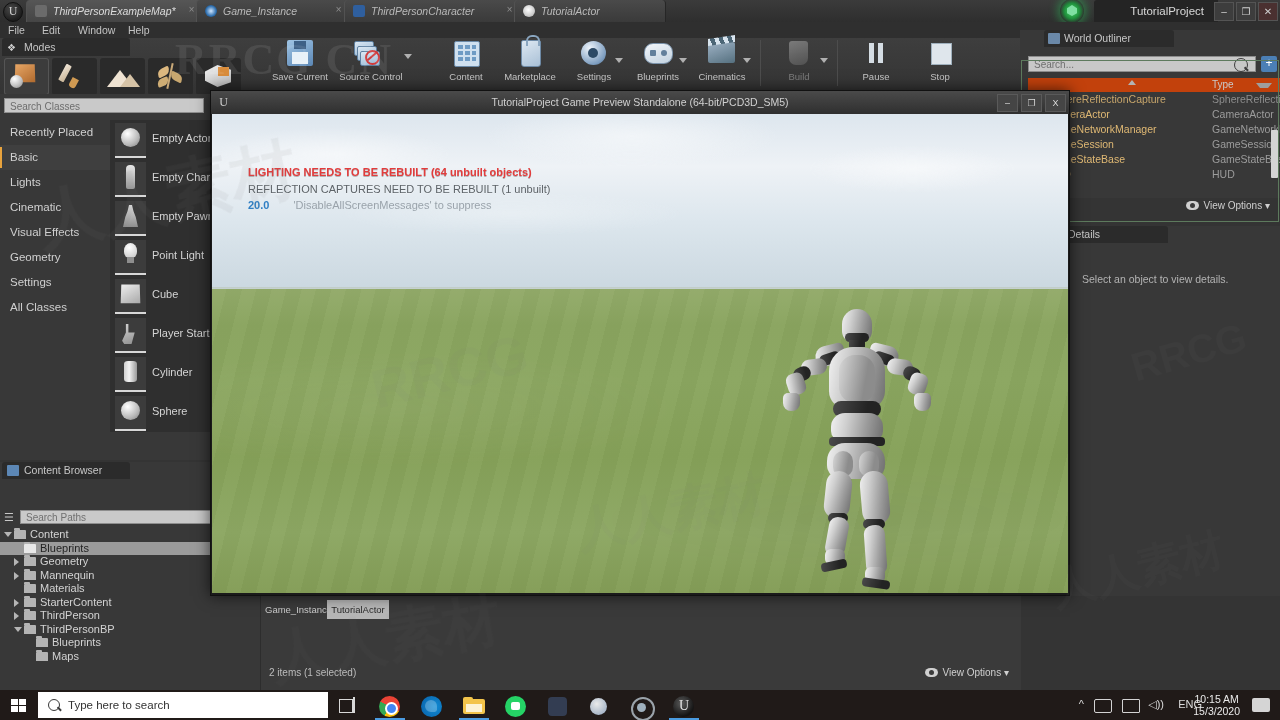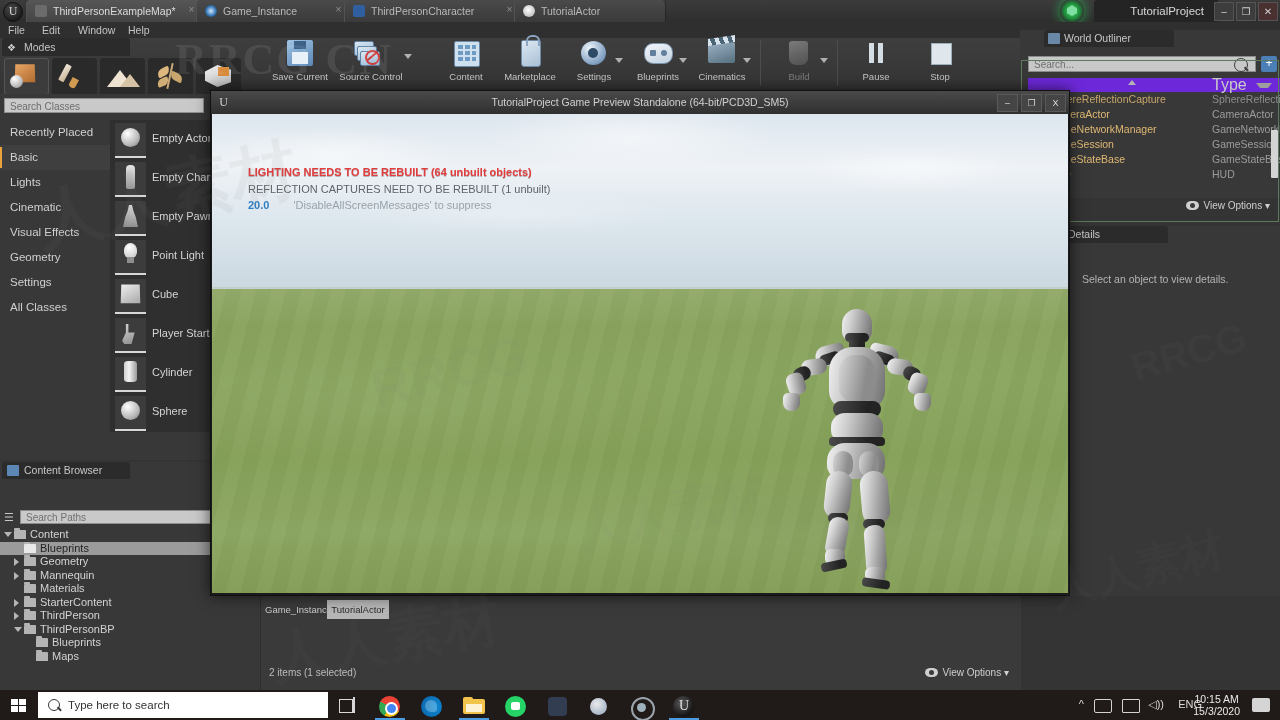--- a/index.html
+++ b/index.html
@@ -14,21 +14,21 @@
   
   .titlebar{position:absolute;left:0;top:0;width:1280px;height:22px;
     background:linear-gradient(180deg,#3b3b3b 0%,#2e2e2e 100%);}
   .ue-logo{position:absolute;left:3px;top:2px;width:18px;height:18px;border-radius:50%;
     background:radial-gradient(circle at 40% 35%,#4a4a4a,#1d1d1d 70%);
     border:1px solid #111;color:#cfcfcf;font-size:12px;line-height:17px;text-align:center;font-family:"Liberation Serif",serif;}
   .tab{position:absolute;top:0;height:22px;line-height:22px;font-size:10.5px;color:#b9b9b9;
     background:linear-gradient(180deg,#4a4a4a 0%,#3a3a3a 100%);
     border-right:1px solid #262626;border-left:1px solid #525252;
     padding-left:26px;padding-right:22px;box-sizing:border-box;white-space:nowrap;overflow:hidden;
-    border-radius:4px 4px 0 0;}
+    border-radius:4px 4px 0 0;font-style:italic;}
   .tab.active{background:linear-gradient(180deg,#565656 0%,#454545 100%);color:#dcdcdc;}
   .tab .tabicon{position:absolute;left:8px;top:5px;width:12px;height:12px;border-radius:2px;}
   .tab .tabclose{position:absolute;right:6px;top:4px;width:11px;height:11px;color:#8d8d8d;font-size:10px;line-height:11px;text-align:center;}
   .tabicon.map{background:#6b6b6b;border-radius:2px;}
   .tabicon.bp{background:radial-gradient(circle at 50% 50%,#cfe6ff 0%,#2f6fae 60%,#14304d 100%);border-radius:50%;}
   .tabicon.char{background:#2f5f9e;}
   .tabicon.actor{background:radial-gradient(circle at 45% 40%,#ffffff,#c8c8c8 65%,#8d8d8d);border-radius:50%;}
 
   .projbox{position:absolute;right:62px;top:0;height:22px;line-height:22px;color:#d8d8d8;font-size:11.5px;
     background:#242424;padding:0 14px 0 36px;border-radius:3px 0 0 0;white-space:nowrap;}
@@ -165,21 +165,21 @@
   
   .outliner{position:absolute;left:1020px;top:30px;width:260px;height:184px;background:#383838;}
   .otab{position:absolute;left:24px;top:0;width:130px;height:17px;background:#2b2b2b;border-radius:3px 3px 0 0;
     color:#c7c7c7;font-size:10.5px;line-height:17px;padding-left:20px;box-sizing:border-box;}
   .otab .oi{position:absolute;left:4px;top:3px;width:12px;height:11px;background:#6a88a8;border-radius:1px;}
   .osearch{position:absolute;left:8px;top:26px;width:228px;height:16px;background:#c8c8c8;border:1px solid #8c8c8c;
     font-size:10px;color:#6f6f6f;line-height:16px;padding-left:5px;box-sizing:border-box;}
   .mag{position:absolute;left:214px;top:28px;width:12px;height:12px;border:1.6px solid #3c3c3c;border-radius:50%;}
   .mag:after{content:"";position:absolute;left:9px;top:9px;width:5px;height:1.6px;background:#3c3c3c;transform:rotate(45deg);}
   .addbtn{position:absolute;left:241px;top:26px;width:16px;height:16px;background:#4b7fb5;border-radius:2px;color:#fff;font-size:12px;line-height:15px;text-align:center;}
-  .ohdr{position:absolute;left:8px;top:48px;width:252px;height:14px;background:#6d28d9;font-size:16px;color:#cacaca;}
+  .ohdr{position:absolute;left:8px;top:48px;width:252px;height:14px;background:#c2410c;font-size:10px;color:#cacaca;}
   .ohdr .ht{position:absolute;left:184px;top:0;line-height:14px;}
   .ohdr .sortarw{position:absolute;left:100px;top:2px;width:0;height:0;border-left:4px solid transparent;border-right:4px solid transparent;border-bottom:5px solid #b4b4b4;}
   .ohdr .filt{position:absolute;right:8px;top:5px;width:8px;height:0;border-left:4px solid transparent;border-right:4px solid transparent;border-top:5px solid #9e9e9e;}
   .orows{position:absolute;left:8px;top:62px;width:252px;}
   .orow{height:15px;line-height:15px;position:relative;font-size:10.5px;}
   .orow .on{position:absolute;left:20px;color:#e0b974;white-space:nowrap;overflow:hidden;width:166px;}
   .orow .ot{position:absolute;left:184px;color:#9c9c9c;white-space:nowrap;overflow:hidden;width:68px;}
   .orow .oic{position:absolute;left:2px;top:2px;width:12px;height:11px;background:#8a8a8a;border-radius:2px;}
   .oscroll{position:absolute;right:2px;top:100px;width:7px;height:48px;background:#d4d4d4;border-radius:1px;}
   .ofoot{position:absolute;left:0;bottom:0;width:260px;height:16px;background:#343434;}

